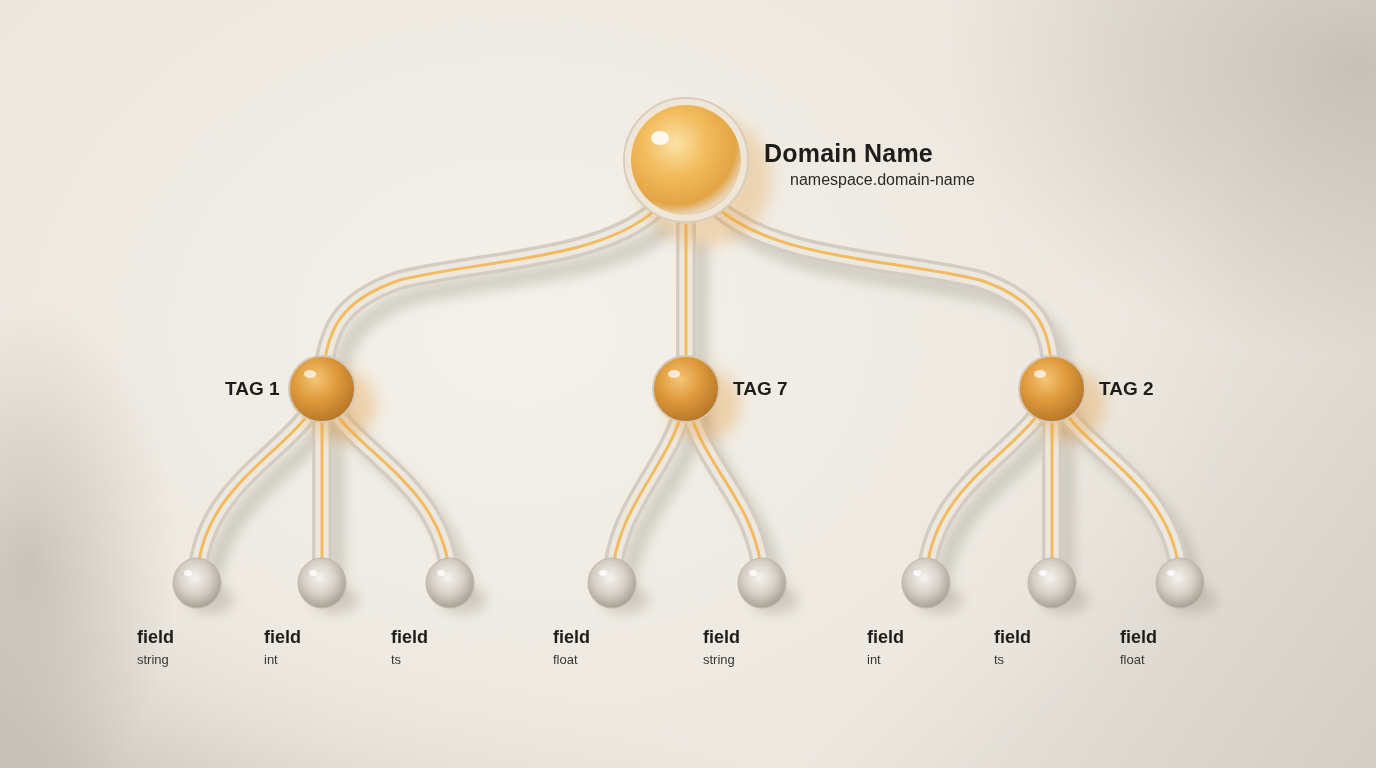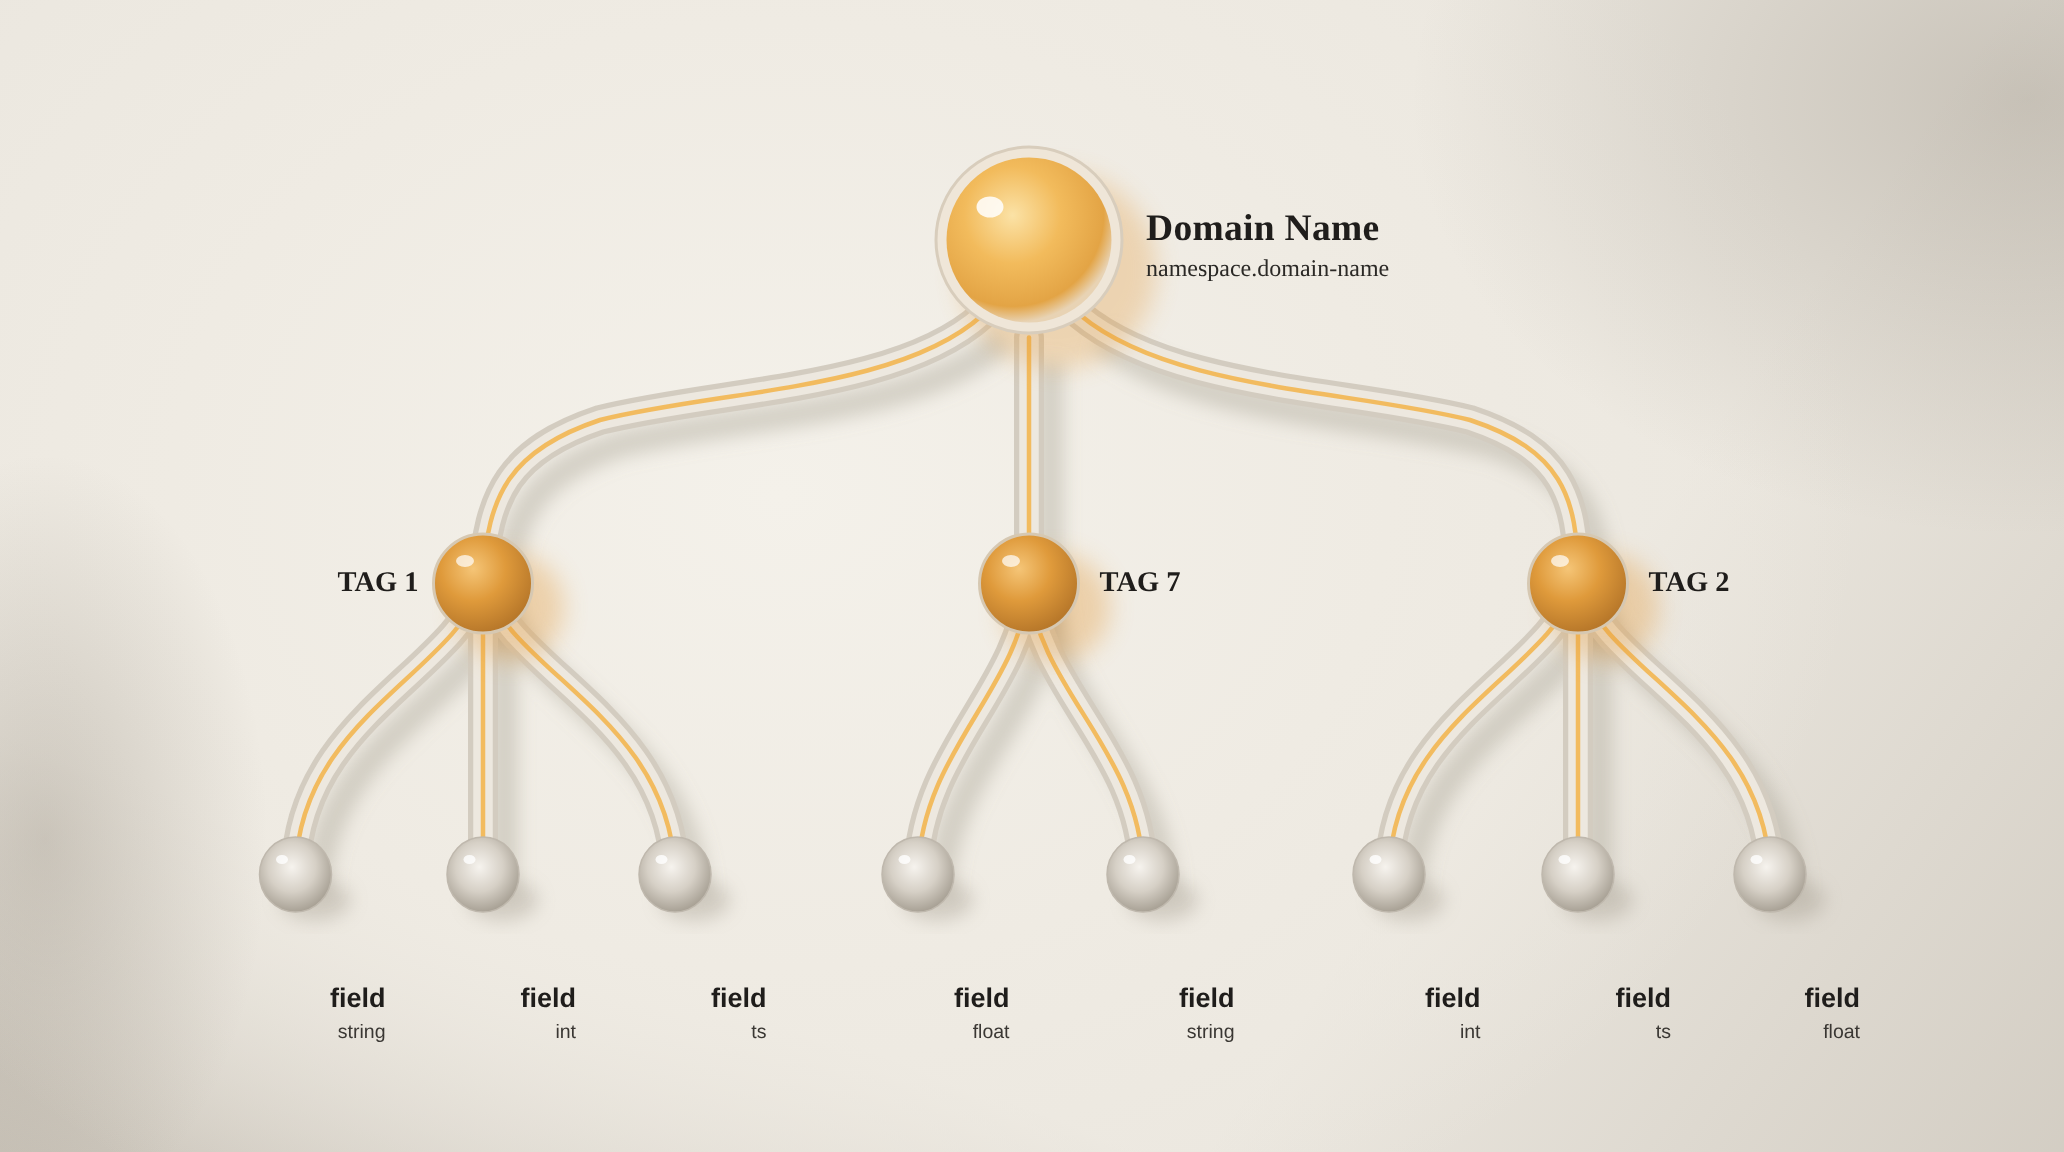--- a/index.html
+++ b/index.html
@@ -18,26 +18,26 @@
   }
   .shade-left {
     position: absolute; left: -120px; top: 300px; width: 300px; height: 520px;
     background: radial-gradient(ellipse at center, rgba(120,110,95,0.28), rgba(120,110,95,0) 70%);
   }
   .shade-right {
     position: absolute; right: -80px; top: -60px; width: 520px; height: 420px;
     background: radial-gradient(ellipse at 80% 30%, rgba(120,110,95,0.30), rgba(120,110,95,0) 70%);
   }
   svg.tree { position: absolute; left: 0; top: 0; }
-  .label { position: absolute; color: #1f1d1b; white-space: nowrap; font-family: Liberation Serif, serif; }
+  .label { position: absolute; color: #1f1d1b; white-space: nowrap; }
   .root-title { font-size: 25px; font-weight: 700; letter-spacing: 0.2px; }
-  .root-sub { font-size: 16px; color: #2b2926; }
+  .root-sub { font-size: 16px; color: #2b2926; margin-left: 26px; }
   .tag { font-size: 19px; font-weight: 700; }
   .field {
-    position: absolute; width: 120px; text-align: right; transform: translateX(-60px); margin-top: 28px;
+    position: absolute; width: 120px; text-align: left; transform: translateX(-60px);
   }
   .field .name { display: block; font-size: 18px; font-weight: 700; color: #1f1d1b; line-height: 22px; }
   .field .type { display: block; font-size: 13px; color: #3a3733; line-height: 24px; }
 </style>
 </head>
 <body>
 
 <div class="bg"></div>
 <div class="shade-left"></div>
 <div class="shade-right"></div>

